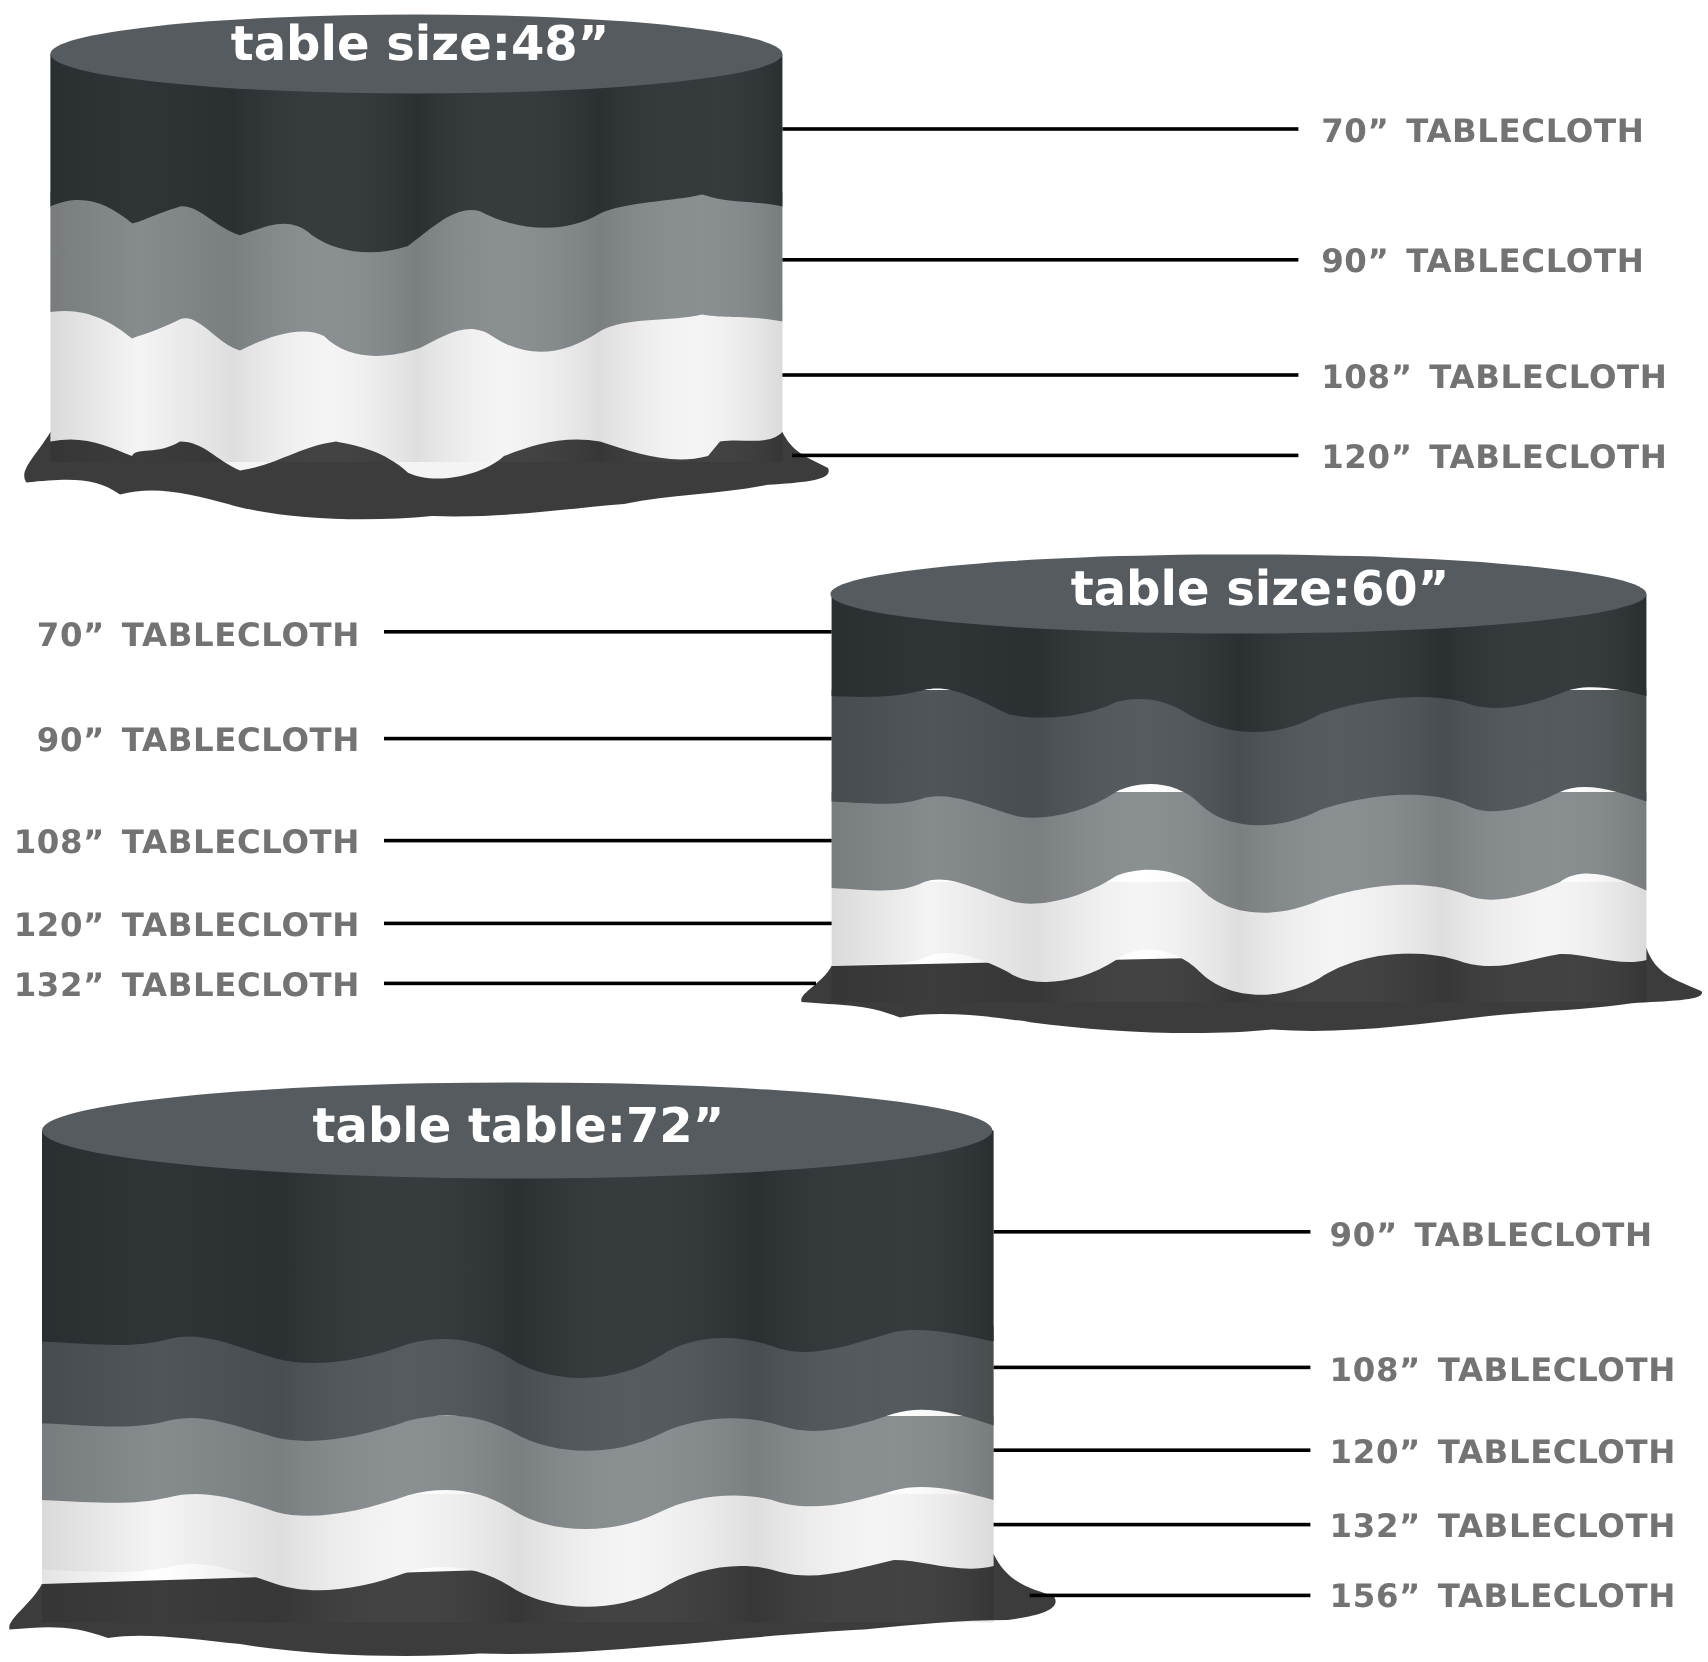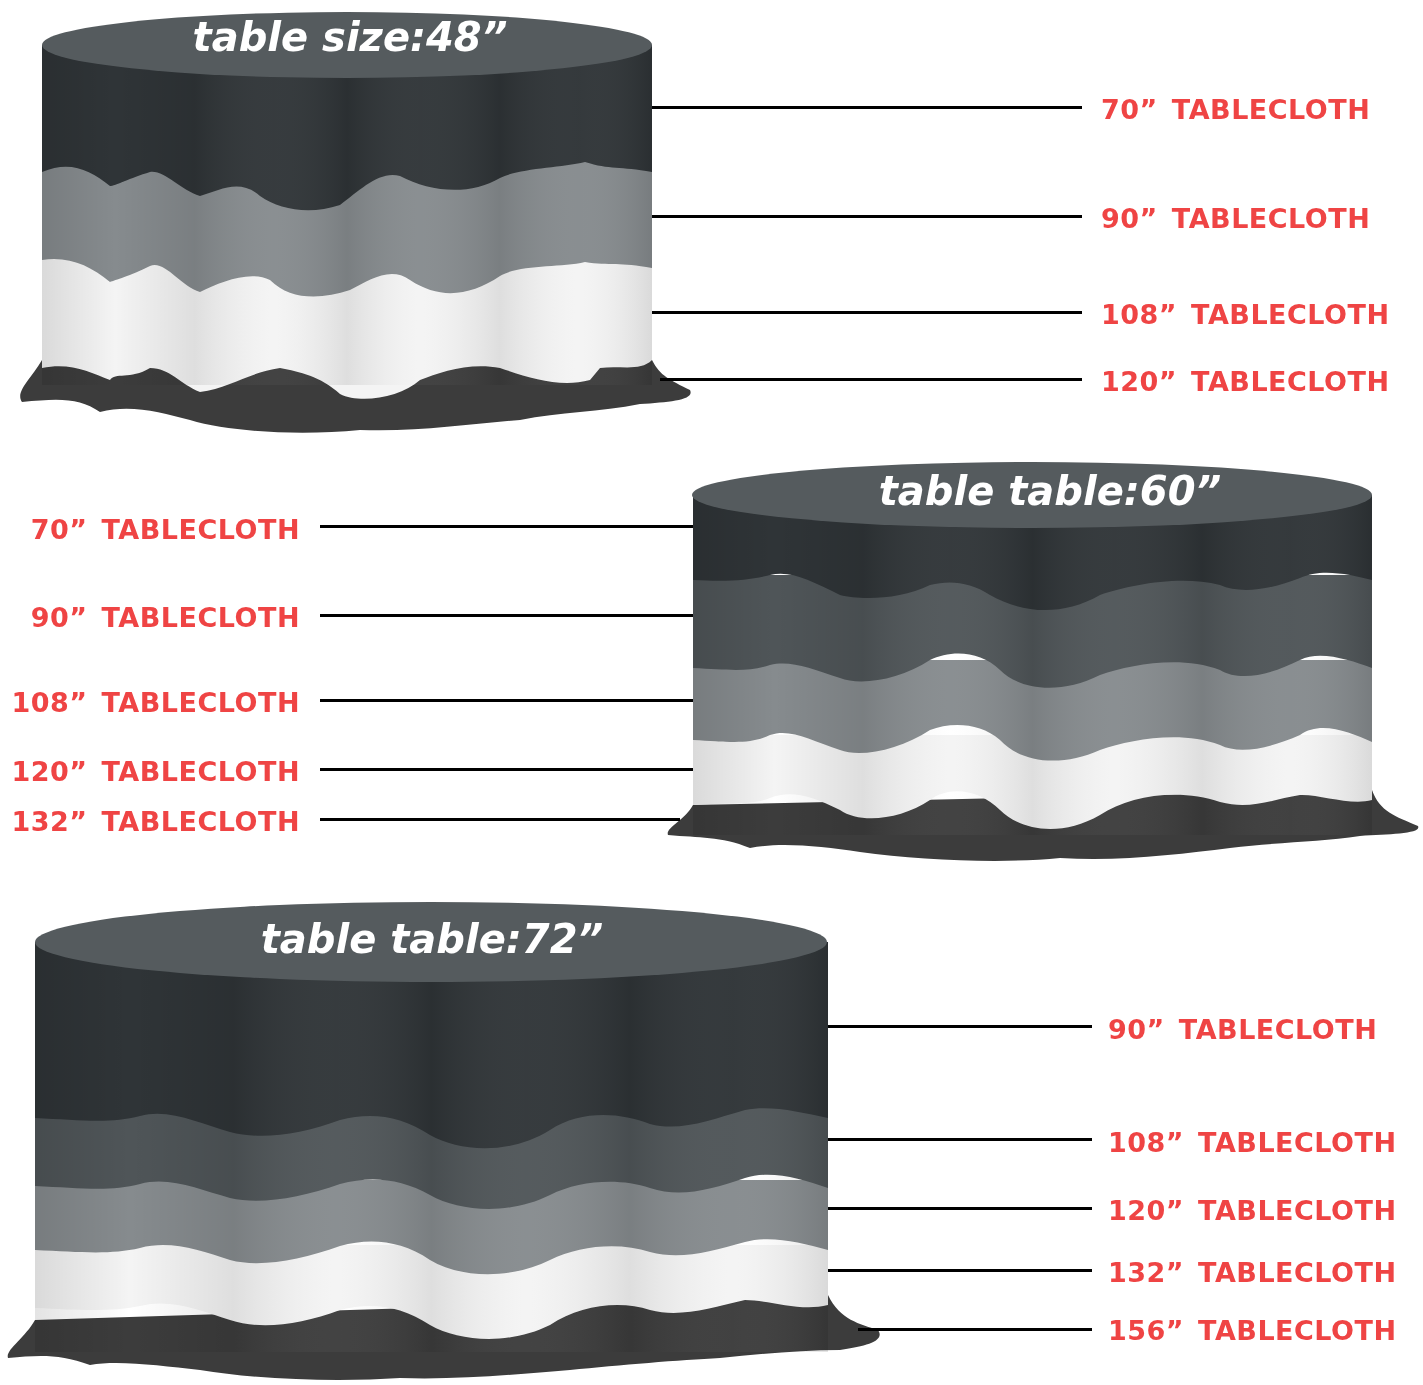--- a/index.html
+++ b/index.html
@@ -1,21 +1,21 @@
 <!DOCTYPE html>
 <html><head>
 <meta charset="utf-8">
 <style>
   html, body { margin: 0; padding: 0; background: #ffffff; }
   body { width: 1423px; height: 1385px; position: relative; overflow: hidden; font-family: "Liberation Sans", "DejaVu Sans", sans-serif; }
   .table-group { position: absolute; }
   .table-svg { position: absolute; left: 0; top: 0; }
-  .table-title { position: absolute; color: #ffffff; font-weight: bold; font-size: 40px; text-align: center; white-space: nowrap; letter-spacing: 0px; font-family: "DejaVu Sans", sans-serif; font-style: italic; }
+  .table-title { position: absolute; color: #ffffff; font-weight: bold; font-size: 40px; text-align: center; white-space: nowrap; letter-spacing: 0px; font-family: "DejaVu Sans", sans-serif; }
   .leader { position: absolute; height: 3px; background: #000000; }
-  .label { position: absolute; font-weight: bold; font-size: 27px; color: #ef4444; white-space: nowrap; font-family: "DejaVu Sans", sans-serif; letter-spacing: 0.5px; line-height: 30px; }
+  .label { position: absolute; font-weight: bold; font-size: 27px; color: #737373; white-space: nowrap; font-family: "DejaVu Sans", sans-serif; letter-spacing: 0.5px; line-height: 30px; }
   .label.right-align { text-align: right; }
   .label .size { display: inline-block; }
   .label .word { display: inline-block; margin-left: 14px; }
 </style>
 </head>
 <body>
 
 <div class="table-group" style="left:0;top:0;width:700px;height:440px;">
   <svg class="table-svg" width="700" height="440">
     <defs>
@@ -59,21 +59,21 @@
 <div class="table-group" style="left:660px;top:450px;width:763px;height:420px;">
   <svg class="table-svg" width="763" height="420">
     <path d="M33,355 C25,370 5,378 8,385 C40,388 60,386 90,398 C120,392 160,396 200,402 C260,410 340,414 400,408 C460,412 520,404 570,398 C620,392 660,392 700,386 C730,384 762,384 758,376 C735,366 720,362 712,340 Z" fill="#3c3c3c"></path>
     <path d="M33,285 L712,285 L712,350 C690,356 660,344 640,345 C610,350 590,360 560,352 C520,338 470,345 440,365 C400,388 360,380 340,360 C320,340 290,335 270,350 C240,370 200,374 180,360 C150,345 130,340 110,348 C90,356 70,352 33,355 Z" fill="#f4f4f4"></path>
     <path d="M33,210 L712,210 L712,292 C690,282 660,270 640,285 C610,298 580,305 560,295 C520,280 470,290 440,300 C400,318 360,312 340,290 C320,272 290,272 270,280 C240,300 200,308 180,300 C150,290 130,278 110,285 C90,295 70,292 33,290 Z" fill="#868b8e"></path>
     <path d="M33,125 L712,125 L712,218 C690,210 660,200 640,210 C610,225 580,232 560,220 C520,205 470,215 440,225 C400,245 360,240 340,220 C320,200 290,200 270,210 C240,230 200,236 180,228 C150,218 130,210 110,215 C90,222 70,220 33,218 Z" fill="#4f5558"></path>
     <path d="M33,45 L712,45 L712,130 C690,124 660,118 640,128 C610,140 580,144 560,135 C520,125 470,135 440,145 C400,168 360,162 330,145 C310,132 290,130 270,135 C240,150 200,150 180,145 C150,130 130,120 110,125 C90,130 70,132 33,130 Z" fill="#2f3437"></path>
     <rect x="33" y="45" width="679" height="340" fill="url(#fold)" opacity="0.9"></rect>
     <ellipse cx="372" cy="45" rx="340" ry="33" fill="#555b5e"></ellipse>
   </svg>
-  <div class="table-title" style="left:190px;top:18px;width:400px;">table table:60”</div>
+  <div class="table-title" style="left:190px;top:18px;width:400px;">table size:60”</div>
 </div>
 
 <div class="leader" style="left:320px;top:525px;width:373px;"></div>
 <div class="leader" style="left:320px;top:614px;width:373px;"></div>
 <div class="leader" style="left:320px;top:699px;width:373px;"></div>
 <div class="leader" style="left:320px;top:768px;width:373px;"></div>
 <div class="leader" style="left:320px;top:818px;width:360px;"></div>
 
 <div class="label right-align" style="right:1123px;top:515px;"><span class="size">70”</span><span class="word">TABLECLOTH</span></div>
 <div class="label right-align" style="right:1123px;top:603px;"><span class="size">90”</span><span class="word">TABLECLOTH</span></div>

